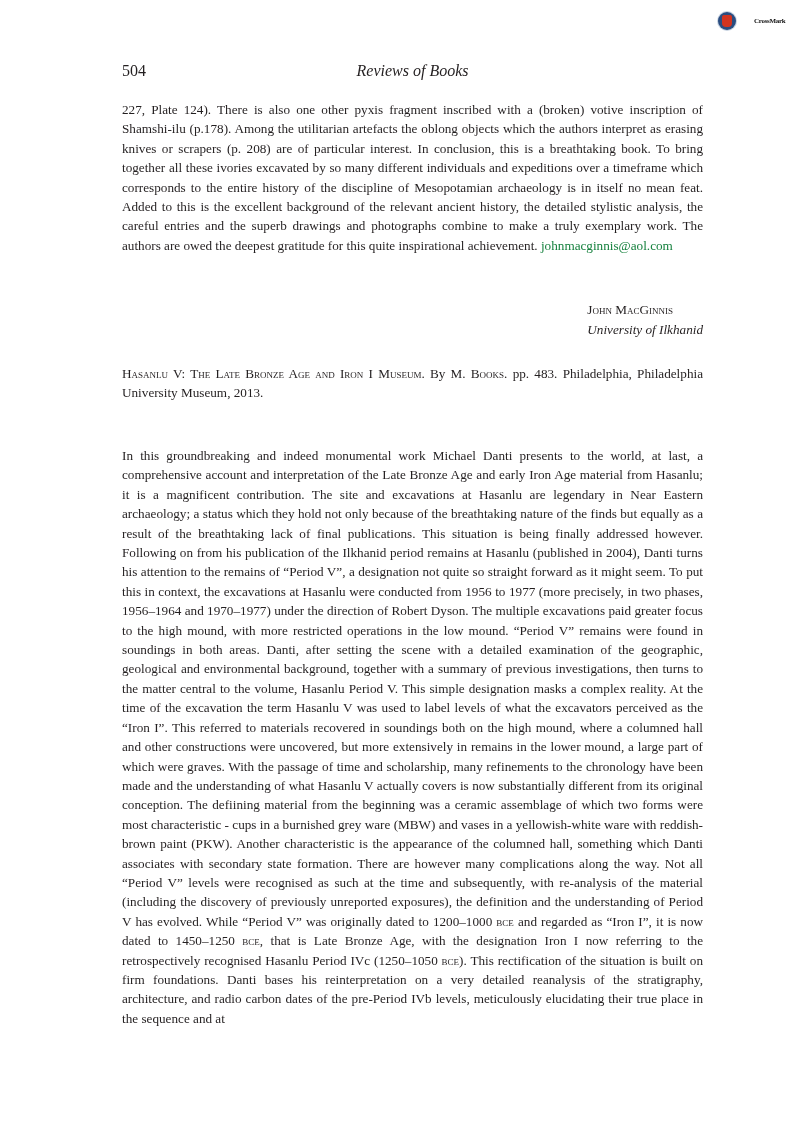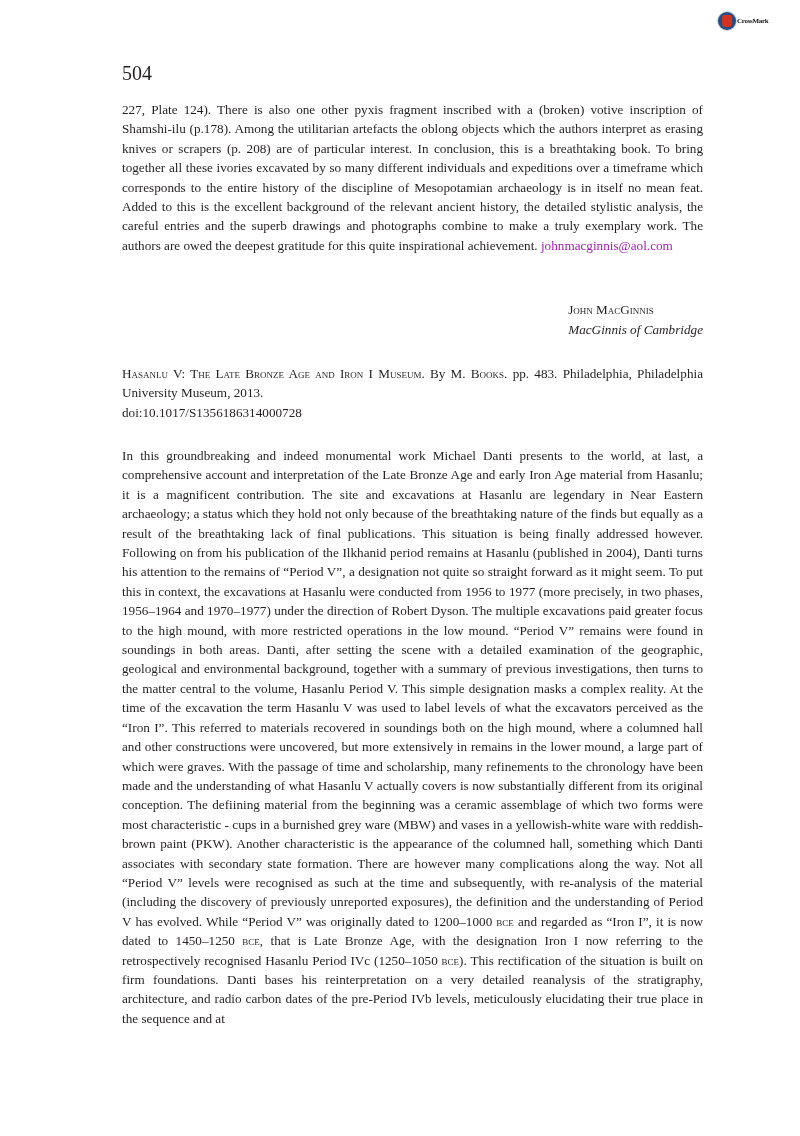--- a/index.html
+++ b/index.html
@@ -3,69 +3,69 @@
 <meta charset="utf-8">
 <style>
   html, body { margin: 0; padding: 0; background: #ffffff; }
   body {
     width: 800px; height: 1136px; position: relative; overflow: hidden;
     font-family: "Liberation Serif", "DejaVu Serif", serif;
     color: #231f20;
   }
   .crossmark {
     position: absolute; left: 718px; top: 12px;
-    display: flex; align-items: center; gap: 1px;
+    display: flex; align-items: center; gap: 18px;
   }
   .cm-badge {
     width: 18px; height: 18px; border-radius: 50%;
     background: #2a4d80; position: relative;
     box-shadow: 0 0 0 1px #c9d4e2;
   }
   .cm-badge::after {
     content: ""; position: absolute; left: 4px; top: 3px;
     width: 10px; height: 12px; background: #d2341f; border-radius: 2px 2px 4px 4px;
   }
   .cm-text { font-size: 7px; font-weight: bold; letter-spacing: -0.3px; color: #111; font-family: "Liberation Serif", serif; }
 
   .running-head {
     position: absolute; left: 122px; right: 97px; top: 62px; height: 20px;
-    font-size: 20px;
+    font-size: 16px;
   }
   .page-num { position: absolute; left: 0; top: 0; }
   .journal-title { position: absolute; left: 0; right: 0; text-align: center; font-style: italic; }
 
   .col { position: absolute; left: 122px; width: 581px; font-size: 13.2px; line-height: 19.4px; }
   .para { text-align: justify; margin: 0; }
-  .email { color: #a21caf; text-decoration: none; }
+  .email { color: #15803d; text-decoration: none; }
 
   .sig { position: absolute; right: 97px; top: 300px; text-align: left; font-size: 13.2px; line-height: 20px; }
   .sc { font-variant: small-caps; }
   .it { font-style: italic; }
 </style>
 </head>
 <body>
 
 <div class="crossmark">
   <span class="cm-badge"></span>
   <span class="cm-text">CrossMark</span>
 </div>
 
 <div class="running-head">
   <span class="page-num">504</span>
+  <div class="journal-title">Reviews of Books</div>
 </div>
 
 <div class="col" style="top:100px;">
   <p class="para"><span>227, Plate 124). There is also one other pyxis fragment inscribed with a (broken) votive inscription of Shamshi-ilu (p.178). Among the utilitarian artefacts the oblong objects which the authors interpret as erasing knives or scrapers (p. 208) are of particular interest. In conclusion, this is a breathtaking book. To bring together all these ivories excavated by so many different individuals and expeditions over a timeframe which corresponds to the entire history of the discipline of Mesopotamian archaeology is in itself no mean feat. Added to this is the excellent background of the relevant ancient history, the detailed stylistic analysis, the careful entries and the superb drawings and photographs combine to make a truly exemplary work. The authors are owed the deepest gratitude for this quite inspirational achievement. </span><a class="email" href="#">johnmacginnis@aol.com</a></p>
 </div>
 
 <div class="sig">
   <div class="sc">John MacGinnis</div>
-  <div class="it">MacGinnis of Cambridge</div>
+  <div class="it">University of Ilkhanid</div>
 </div>
 
 <div class="col" style="top:364px;">
   <p class="para" style="margin:0;"><span class="sc">Hasanlu V: The Late Bronze Age and Iron I Museum.</span><span> By </span><span class="sc">M. Books.</span><span> pp. 483. Philadelphia, Philadelphia University Museum, 2013.</span></p>
-  <div>doi:10.1017/S1356186314000728</div>
 </div>
 
 <div class="col" style="top:446px;">
   <p class="para"><span>In this groundbreaking and indeed monumental work Michael Danti presents to the world, at last, a comprehensive account and interpretation of the Late Bronze Age and early Iron Age material from Hasanlu; it is a magnificent contribution. The site and excavations at Hasanlu are legendary in Near Eastern archaeology; a status which they hold not only because of the breathtaking nature of the finds but equally as a result of the breathtaking lack of final publications. This situation is being finally addressed however. Following on from his publication of the Ilkhanid period remains at Hasanlu (published in 2004), Danti turns his attention to the remains of “Period V”, a designation not quite so straight forward as it might seem. To put this in context, the excavations at Hasanlu were conducted from 1956 to 1977 (more precisely, in two phases, 1956–1964 and 1970–1977) under the direction of Robert Dyson. The multiple excavations paid greater focus to the high mound, with more restricted operations in the low mound. “Period V” remains were found in soundings in both areas. Danti, after setting the scene with a detailed examination of the geographic, geological and environmental background, together with a summary of previous investigations, then turns to the matter central to the volume, Hasanlu Period V. This simple designation masks a complex reality. At the time of the excavation the term Hasanlu V was used to label levels of what the excavators perceived as the “Iron I”. This referred to materials recovered in soundings both on the high mound, where a columned hall and other constructions were uncovered, but more extensively in remains in the lower mound, a large part of which were graves. With the passage of time and scholarship, many refinements to the chronology have been made and the understanding of what Hasanlu V actually covers is now substantially different from its original conception. The defiining material from the beginning was a ceramic assemblage of which two forms were most characteristic - cups in a burnished grey ware (MBW) and vases in a yellowish-white ware with reddish-brown paint (PKW). Another characteristic is the appearance of the columned hall, something which Danti associates with secondary state formation. There are however many complications along the way. Not all “Period V” levels were recognised as such at the time and subsequently, with re-analysis of the material (including the discovery of previously unreported exposures), the definition and the understanding of Period V has evolved. While “Period V” was originally dated to 1200–1000 </span><span class="sc">bce</span><span> and regarded as “Iron I”, it is now dated to 1450–1250 </span><span class="sc">bce</span><span>, that is Late Bronze Age, with the designation Iron I now referring to the retrospectively recognised Hasanlu Period IVc (1250–1050 </span><span class="sc">bce</span><span>). This rectification of the situation is built on firm foundations. Danti bases his reinterpretation on a very detailed reanalysis of the stratigraphy, architecture, and radio carbon dates of the pre-Period IVb levels, meticulously elucidating their true place in the sequence and at</span></p>
 </div>
 
 </body></html>

